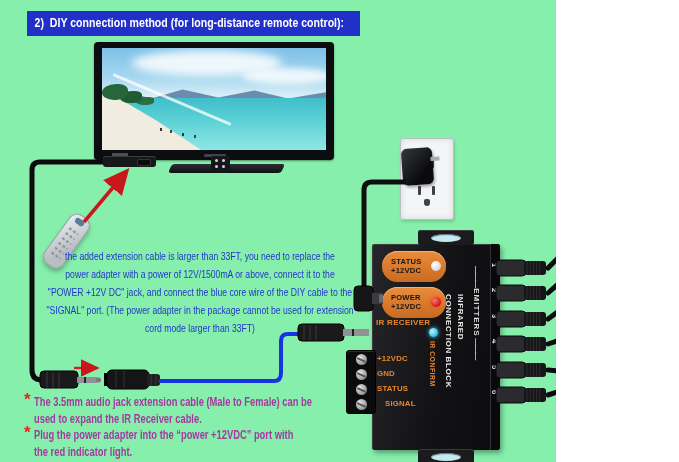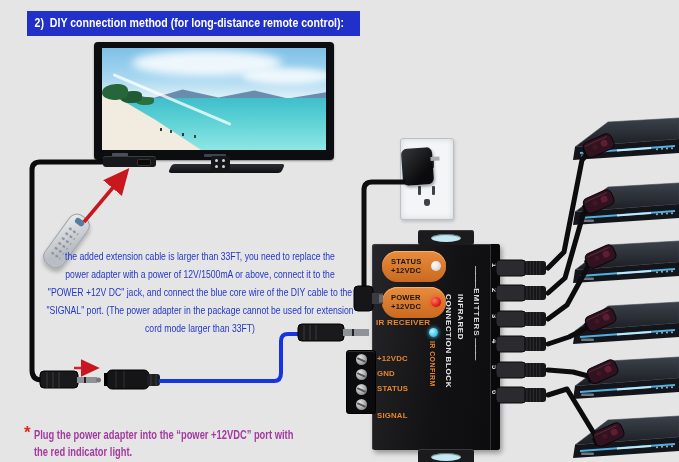--- a/index.html
+++ b/index.html
@@ -1,16 +1,16 @@
 <!DOCTYPE html>
 <html><head>
 <meta charset="utf-8">
 <style>
   html,body{margin:0;padding:0;}
-  .canvas{position:relative;width:679px;height:462px;background:#e5e5e5;overflow:hidden;
+  .canvas{position:relative;width:556px;height:462px;background:#86efac;overflow:hidden;
           font-family:"Liberation Sans",sans-serif;}
   .abs{position:absolute;}
   .cond{display:inline-block;transform-origin:left top;}
 
   
   .title-bar{left:27px;top:11px;width:333px;height:25px;background:#2030c8;z-index:6;}
   .title-bar span{color:#fff;font-weight:bold;font-size:12.6px;line-height:25px;padding-left:9px;
                   white-space:pre;transform:scaleX(.84);}
 
   
@@ -164,20 +164,24 @@
     <div class="pad"></div>
   </div>
 
   <div class="abs diy1-body">
     <span style="white-space: pre-line;">the added extension cable is larger than 33FT, you need to replace the
 power adapter with a power of 12V/1500mA or above, connect it to the
 "POWER +12V DC" jack, and connect the blue core wire of the DIY cable to the
 "SIGNAL" port. (The power adapter in the package cannot be used for extension
 cord mode larger than 33FT)</span>
   </div>
+  <div class="abs note note1">
+    <span class="star">*</span><span class="txt" style="white-space: pre-line;">The 3.5mm audio jack extension cable (Male to Female) can be
+used to expand the IR Receiver cable.</span>
+  </div>
   <div class="abs note note2">
     <span class="star">*</span><span class="txt" style="white-space: pre-line;">Plug the power adapter into the  “power +12VDC”  port with
 the red indicator light.</span>
   </div>
 
   <div class="abs outlet">
     <div class="slot" style="left:30px;top:20px"></div>
     <div class="screw"></div>
     <div class="slot" style="left:17px;top:47px"></div>
     <div class="slot" style="left:31px;top:47px"></div>
@@ -220,21 +224,21 @@
 
   <div class="port-num vtext" style="top: 19px;">1</div>
       <div class="port-num vtext" style="top: 44px;">2</div>
       <div class="port-num vtext" style="top: 70px;">3</div>
       <div class="port-num vtext" style="top: 95px;">4</div>
       <div class="port-num vtext" style="top: 121px;">5</div>
       <div class="port-num vtext" style="top: 146px;">6</div>
       <div class="term-lbl" style="top: 110px;">+12VDC</div>
       <div class="term-lbl" style="top: 125px;">GND</div>
       <div class="term-lbl" style="top: 140px;">STATUS</div>
-      <div class="term-lbl" style="top: 167px;">SIGNAL</div>
+      <div class="term-lbl" style="top: 155px; padding-left: 8px;">SIGNAL</div>
     </div>
 
   <svg id="wiring" width="679" height="462" viewBox="0 0 679 462">
     <defs>
       <linearGradient id="devTop" x1="0" y1="0" x2="0" y2="1">
         <stop offset="0" stop-color="#3c424b"></stop>
           <stop offset="1" stop-color="#1a1d22"></stop>
       </linearGradient>
       <marker id="arrowR" markerWidth="8" markerHeight="8" refX="6" refY="3.5" orient="auto">
         <path d="M0,0 L7.5,3.5 L0,7 Z" fill="#c8181e"></path>

